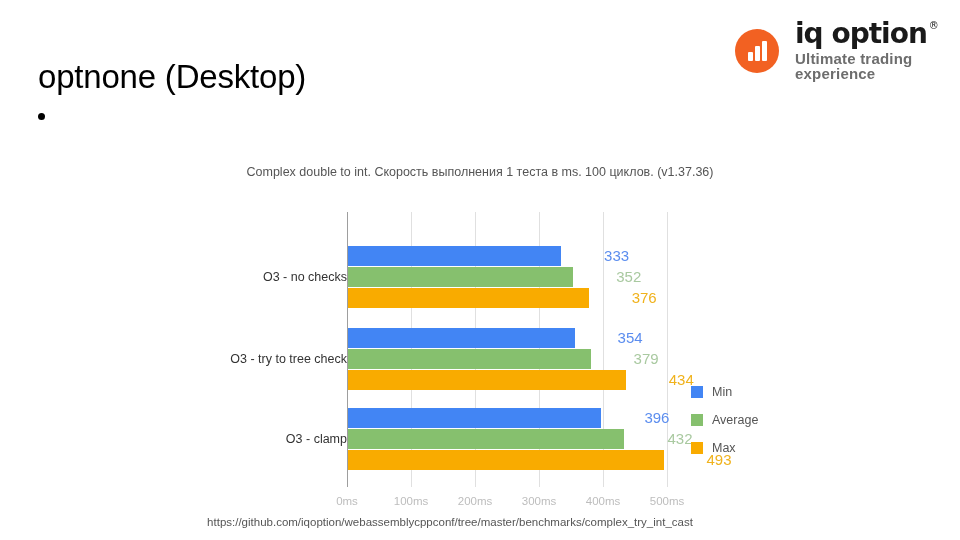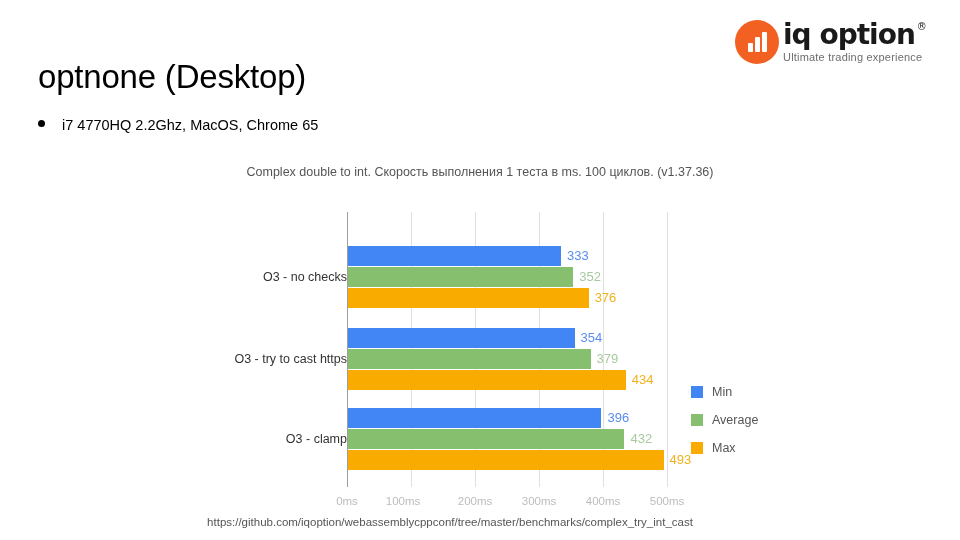--- a/index.html
+++ b/index.html
@@ -15,21 +15,21 @@
     position: relative;
   }
 
   
   .logo-block {
     position: absolute;
     top: 20px;
     left: 735px;
     display: flex;
     align-items: center;
-    gap: 4px;
+    gap: 16px;
   }
   .logo-mark {
     width: 44px;
     height: 44px;
     border-radius: 50%;
     background: #F26122;
     position: relative;
     flex: none;
   }
   .logo-mark .b {
@@ -54,24 +54,25 @@
   }
   .logo-reg {
     font-size: 10px;
     vertical-align: super;
     margin-left: 2px;
     font-weight: normal;
     position: relative;
     top: 1px;
   }
   .logo-tag {
-    font-size: 11px;
+    font-size: 15px;
     color: #6d6d6d;
     margin-top: 3px;
     letter-spacing: 0.2px;
+    font-weight: bold;
   }
 
   
   .slide-title {
     position: absolute;
     left: 38px;
     top: 58px;
     font-size: 33px;
     color: #000000;
     font-family: "Liberation Sans", sans-serif;
@@ -144,23 +145,24 @@
     left: 0;
     width: 1px;
     background: #9e9e9e;
   }
   .bar {
     position: absolute;
     height: 20px;
   }
   .bar-label {
     position: absolute;
-    font-size: 13px;
+    font-size: 15px;
     white-space: nowrap;
     line-height: 20px;
+    margin-left: 37px;
   }
   .cat-label {
     position: absolute;
     right: 100%;
     font-size: 12.5px;
     color: #333333;
     white-space: nowrap;
     line-height: 1;
   }
   .tick-label {
@@ -221,47 +223,46 @@
     </div>
     <div class="logo-tag">Ultimate trading experience</div>
   </div>
 </div>
 
 <div class="slide-title">optnone (Desktop)</div>
 
 <div class="bullets">
   <div class="bullet-row">
     <span class="bullet-dot"></span>
-    <span class="bullet-text">i7 4770HQ 2.2Ghz, MacOS, Chrome 65</span>
   </div>
 </div>
 
 <div class="chart">
   <div class="chart-title">Complex double to int. Скорость выполнения 1 теста в ms. 100 циклов. (v1.37.36)</div>
   <div class="plot" id="plot">
     <div class="axisline"></div>
   <div class="tick-label" style="left: 0px;">0ms</div>
       <div class="gridline" style="left: 64px;"></div>
-      <div class="tick-label" style="left: 56px;">100ms</div>
+      <div class="tick-label" style="left: 64px;">100ms</div>
       <div class="gridline" style="left: 128px;"></div>
       <div class="tick-label" style="left: 128px;">200ms</div>
       <div class="gridline" style="left: 192px;"></div>
       <div class="tick-label" style="left: 192px;">300ms</div>
       <div class="gridline" style="left: 256px;"></div>
       <div class="tick-label" style="left: 256px;">400ms</div>
       <div class="gridline" style="left: 320px;"></div>
       <div class="tick-label" style="left: 320px;">500ms</div>
       <div class="cat-label" style="top: 59px;">O3 - no checks</div>
       <div class="bar" style="left: 1px; top: 34px; width: 213.12px; background: rgb(66, 133, 244);"></div>
       <div class="bar-label" style="left: 220.12px; top: 34px; color: rgb(91, 141, 239);">333</div>
       <div class="bar" style="left: 1px; top: 55px; width: 225.28px; background: rgb(134, 192, 110);"></div>
       <div class="bar-label" style="left: 232.28px; top: 55px; color: rgb(169, 201, 160);">352</div>
       <div class="bar" style="left: 1px; top: 76px; width: 240.64px; background: rgb(249, 171, 0);"></div>
       <div class="bar-label" style="left: 247.64px; top: 76px; color: rgb(240, 178, 28);">376</div>
-      <div class="cat-label" style="top: 141px;">O3 - try to cast https</div>
+      <div class="cat-label" style="top: 141px;">O3 - try to tree check</div>
       <div class="bar" style="left: 1px; top: 116px; width: 226.56px; background: rgb(66, 133, 244);"></div>
       <div class="bar-label" style="left: 233.56px; top: 116px; color: rgb(91, 141, 239);">354</div>
       <div class="bar" style="left: 1px; top: 137px; width: 242.56px; background: rgb(134, 192, 110);"></div>
       <div class="bar-label" style="left: 249.56px; top: 137px; color: rgb(169, 201, 160);">379</div>
       <div class="bar" style="left: 1px; top: 158px; width: 277.76px; background: rgb(249, 171, 0);"></div>
       <div class="bar-label" style="left: 284.76px; top: 158px; color: rgb(240, 178, 28);">434</div>
       <div class="cat-label" style="top: 221px;">O3 - clamp</div>
       <div class="bar" style="left: 1px; top: 196px; width: 253.44px; background: rgb(66, 133, 244);"></div>
       <div class="bar-label" style="left: 260.44px; top: 196px; color: rgb(91, 141, 239);">396</div>
       <div class="bar" style="left: 1px; top: 217px; width: 276.48px; background: rgb(134, 192, 110);"></div>

